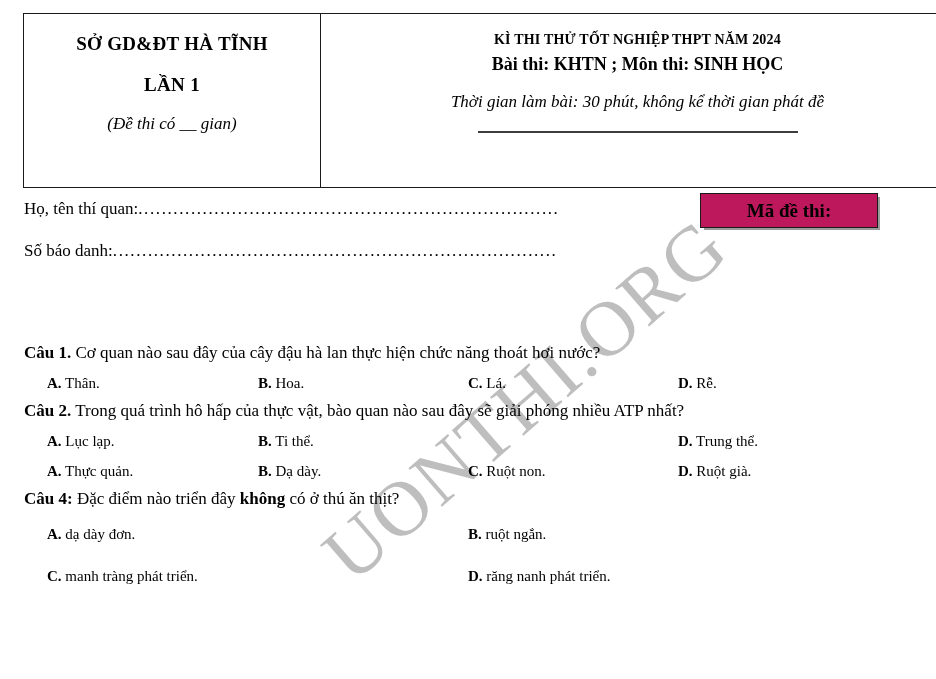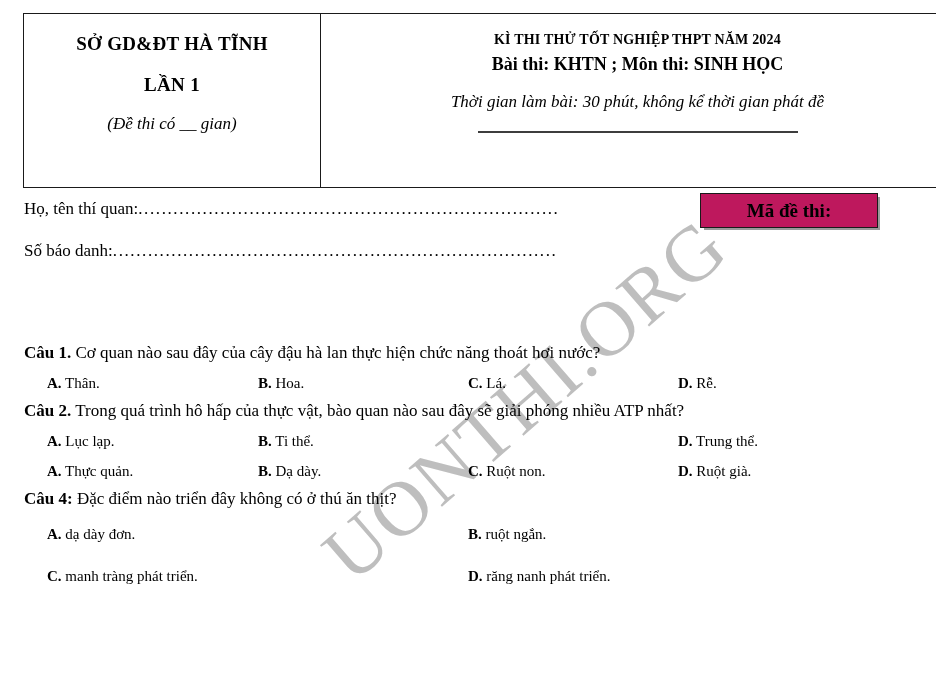--- a/index.html
+++ b/index.html
@@ -159,21 +159,21 @@
   }
   .q-block { margin-bottom: 0; }
   .q-text {
     font-size: 17px;
     line-height: 1.52;
     text-align: justify;
     text-justify: inter-word;
     margin: 0 0 2px 0;
   }
   .q-label { font-weight: bold; }
-  .q-strong { font-weight: normal; }
+  .q-strong { font-weight: bold; }
 
   .opt-row {
     position: relative;
     height: 30px;
     font-size: 15px;
     line-height: 30px;
   }
   .opt {
     position: absolute;
     white-space: nowrap;

